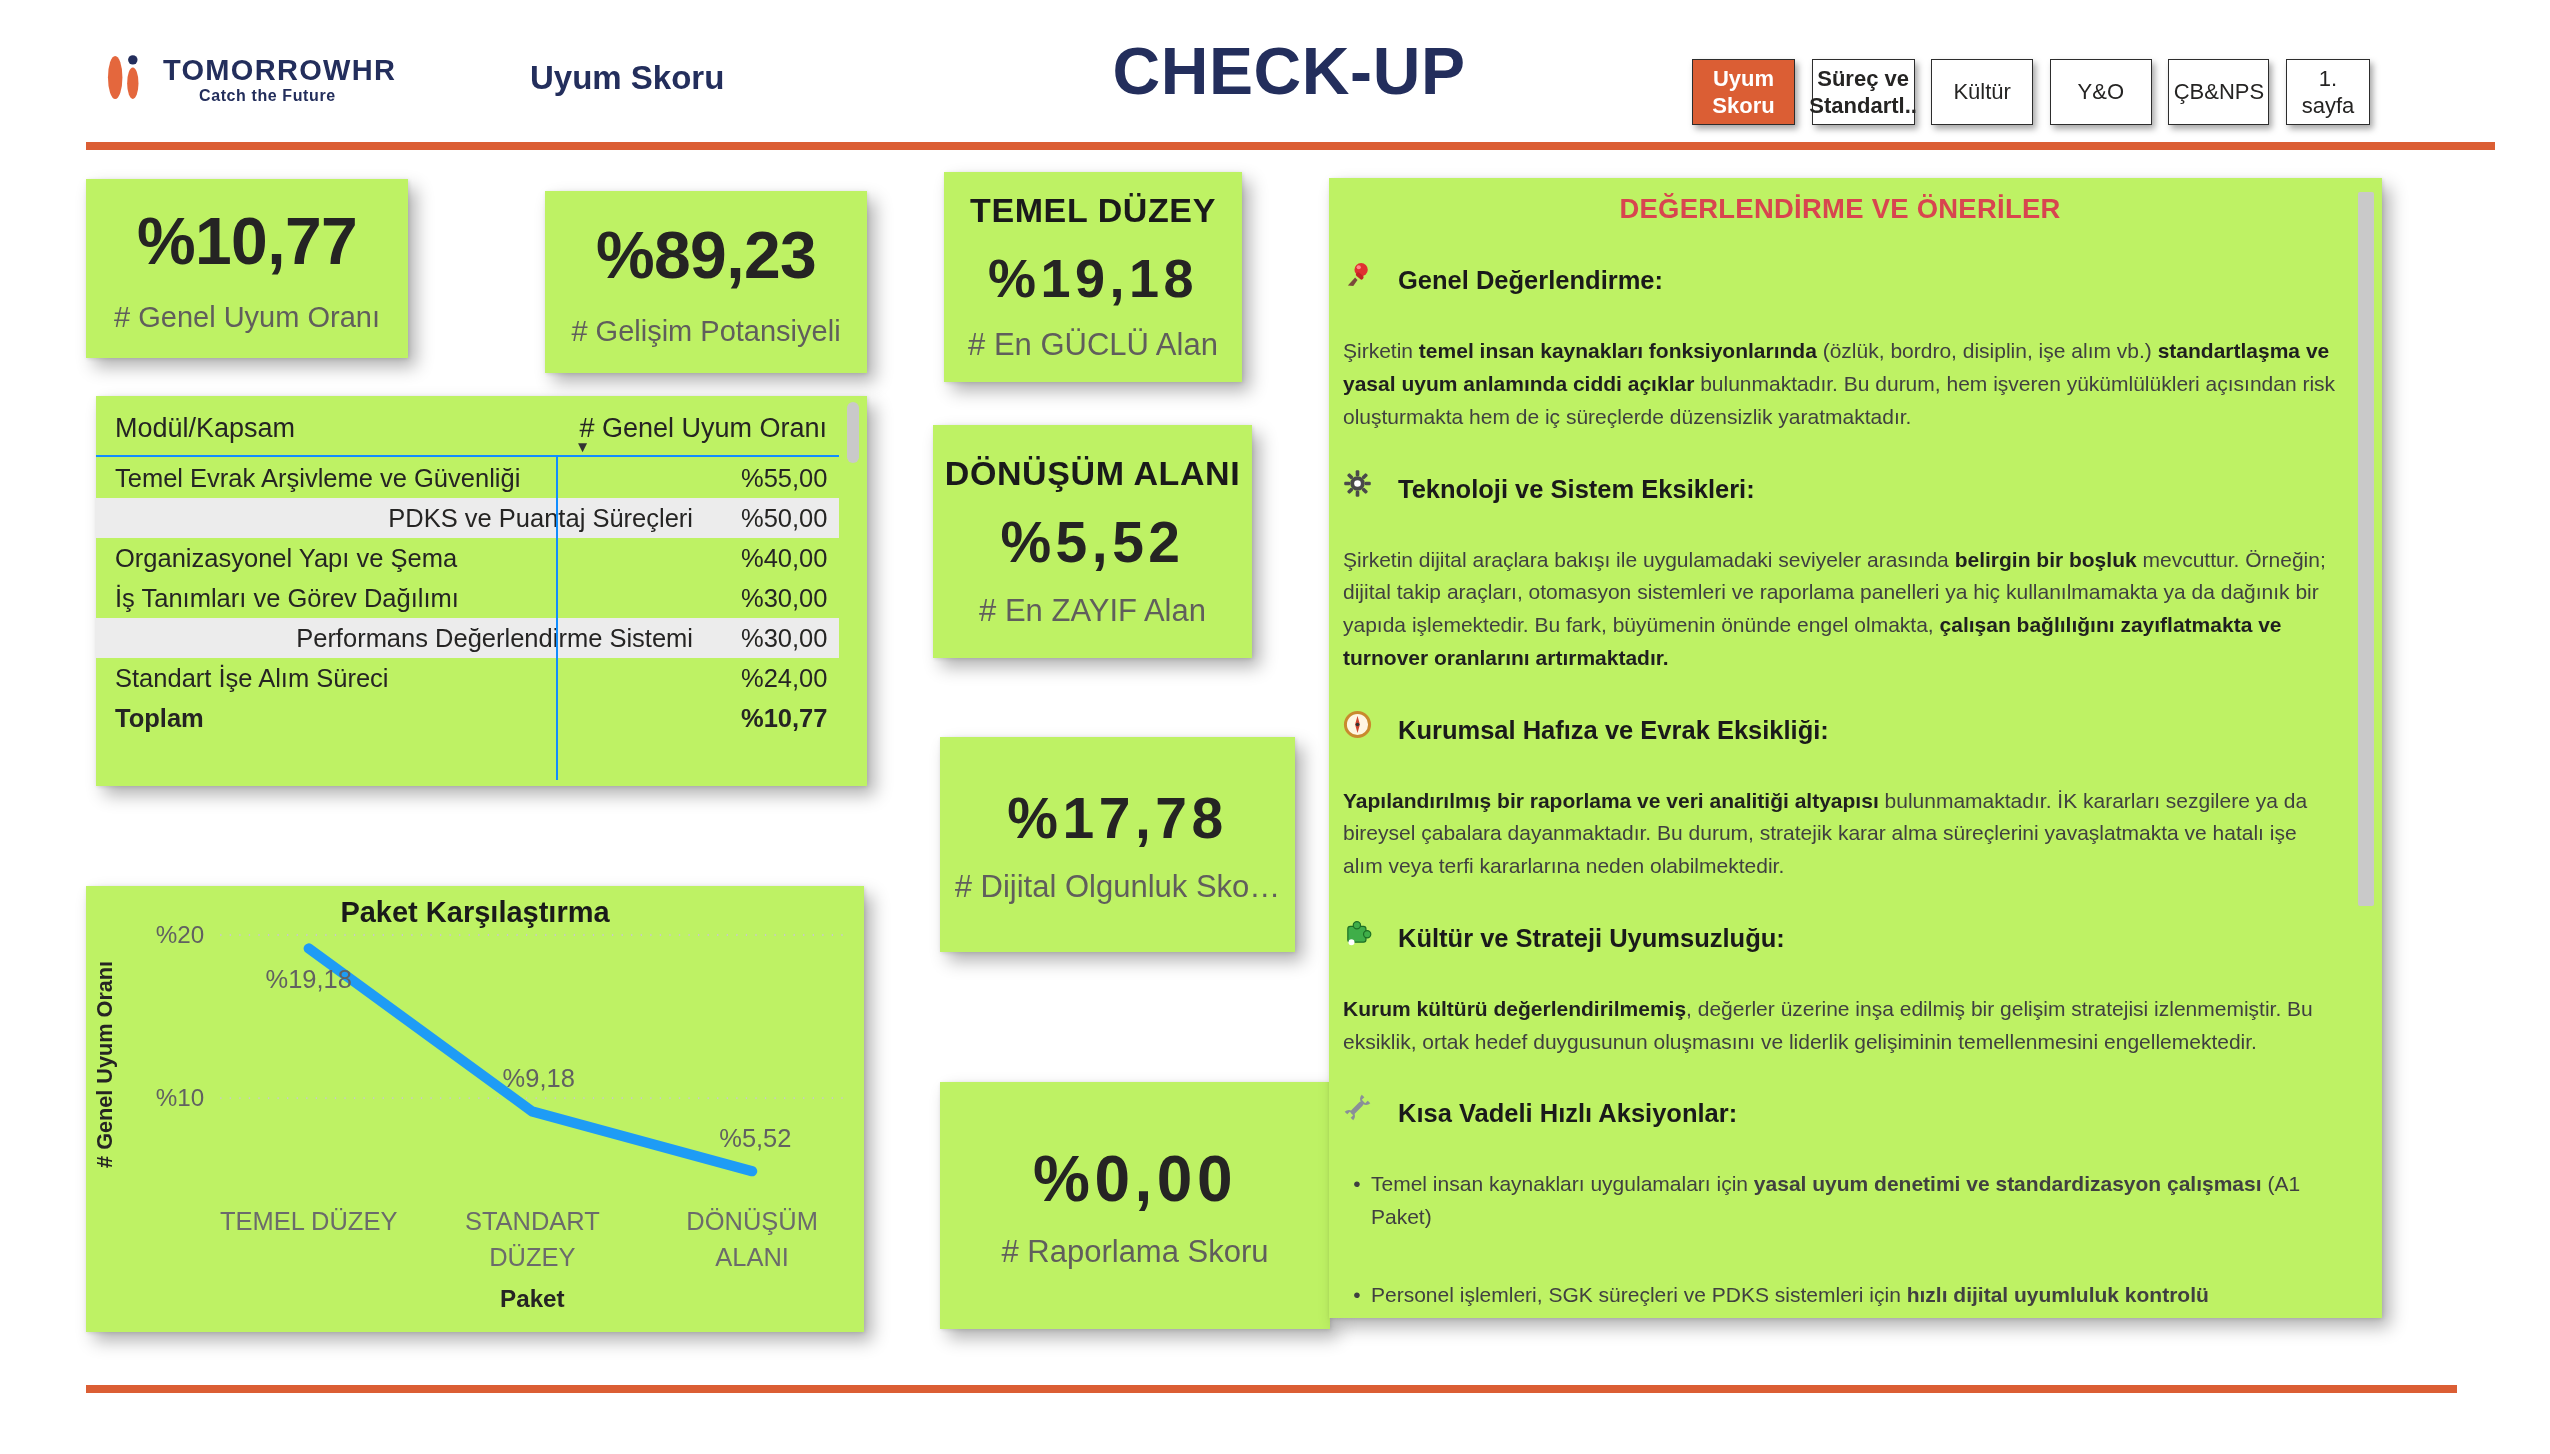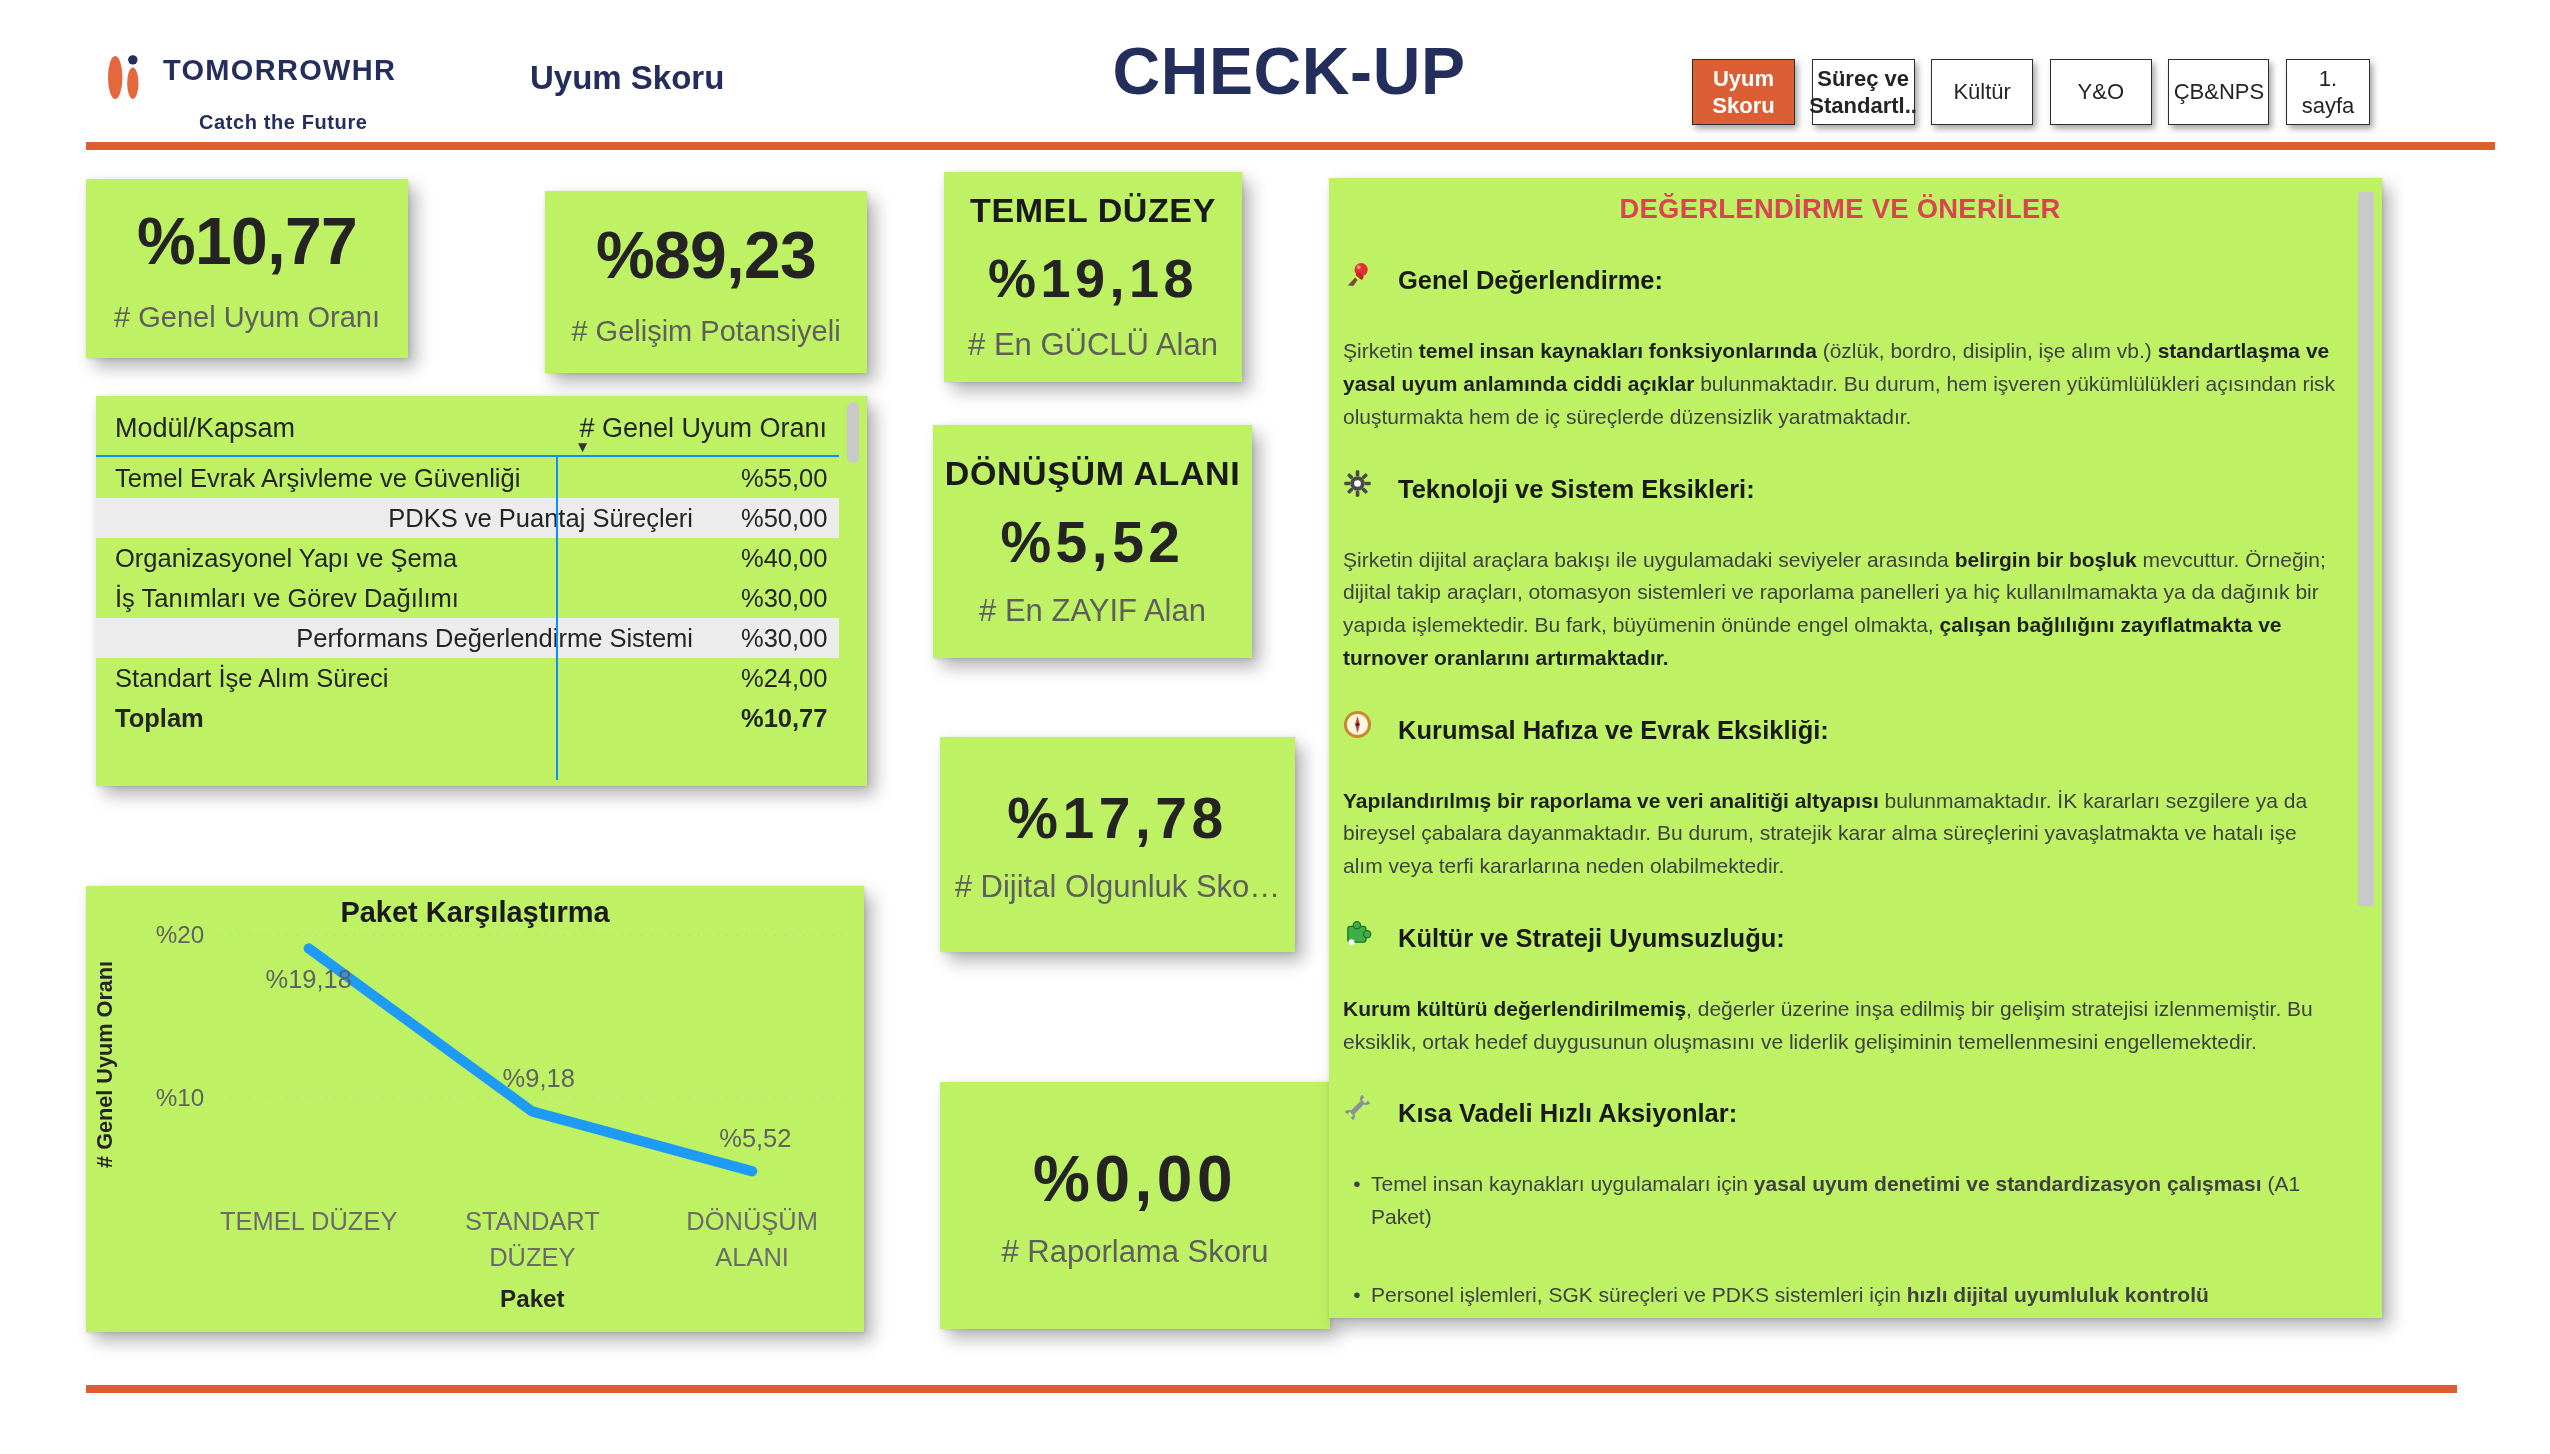--- a/index.html
+++ b/index.html
@@ -2,21 +2,21 @@
 <html style="--c-orange: #DB5E34; --c-navy: #232E5C; --c-red: #D8454F; --c-table_blue: #118DFF; --c-chart_blue: #1E9CF5; --c-text_dark: #252423; --c-text_gray: #605E5C; --c-row_alt: #ECECEC;font-size:10.2px"><head>
 <meta charset="utf-8">
 <style>
   html,body{margin:0;padding:0;background:#fff;}
   body{width:2550px;height:1455px;position:relative;overflow:hidden;
        font-family:"Liberation Sans",sans-serif;color:var(--c-text_dark,#252423);}
   .abs{position:absolute;}
   .card{position:absolute;background:#bef264;box-shadow:7.7px 9px 16.6px rgba(0,0,0,.30), 1.3px 1.3px 3.8px rgba(0,0,0,.12);}
   
   .brand-name{font-size:29px;font-weight:bold;letter-spacing:1.3px;color:var(--c-navy);}
-  .brand-tag{font-size:20px;font-weight:bold;letter-spacing:0.6px;color:var(--c-navy);margin-top:24px;}
+  .brand-tag{font-size:16px;font-weight:bold;letter-spacing:0.6px;color:var(--c-navy);}
   .page-title{font-size:33px;font-weight:bold;color:var(--c-navy);}
   .main-title{font-size:66px;font-weight:bold;letter-spacing:0.6px;color:var(--c-navy);text-align:center;width:536px;}
   .nav{display:flex;gap:16.6px;}
   .nav button{height:66px;border:1.9px solid #2d2d2d;background:#fff;color:#252423;
       font-family:"Liberation Sans",sans-serif;font-size:22px;line-height:1.25;text-align:center;
       display:flex;align-items:center;justify-content:center;padding:0 5.1px;box-sizing:border-box;
       box-shadow:3.2px 3.8px 6.4px rgba(0,0,0,.35);cursor:pointer;}
   .nav button.active{background:var(--c-orange);color:#fff;font-weight:bold;}
   .hr-orange{position:absolute;height:7.7px;background:var(--c-orange);}
   

